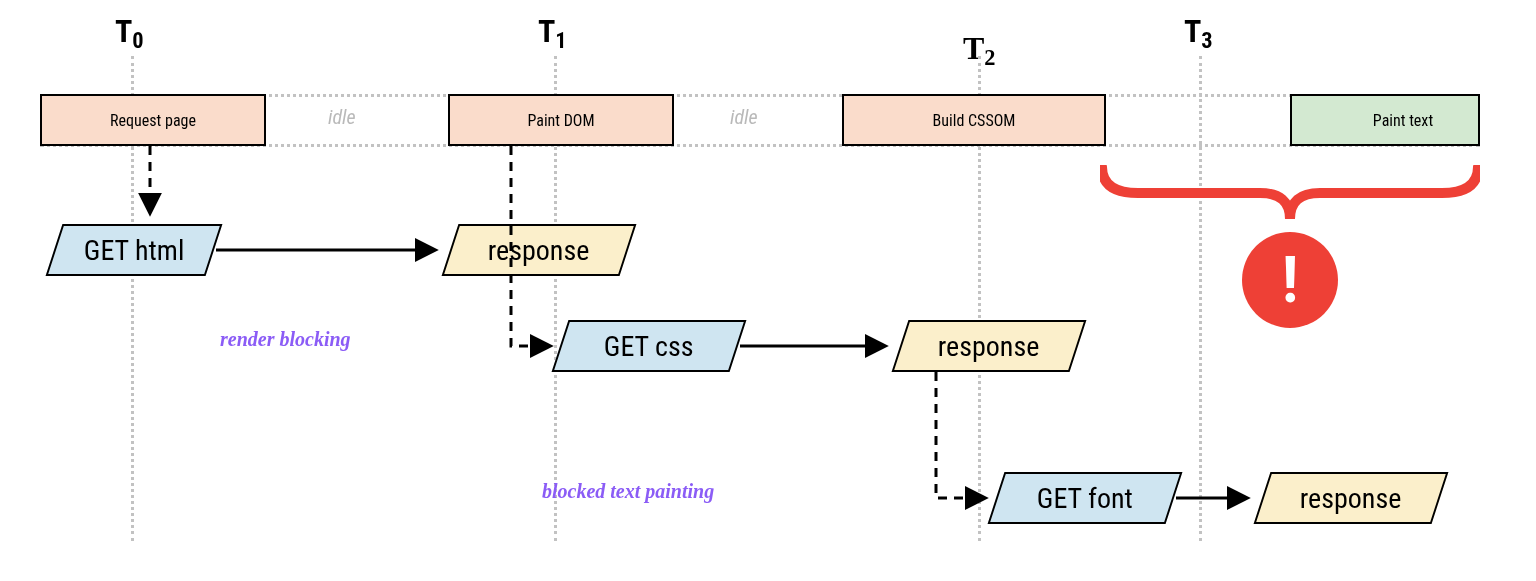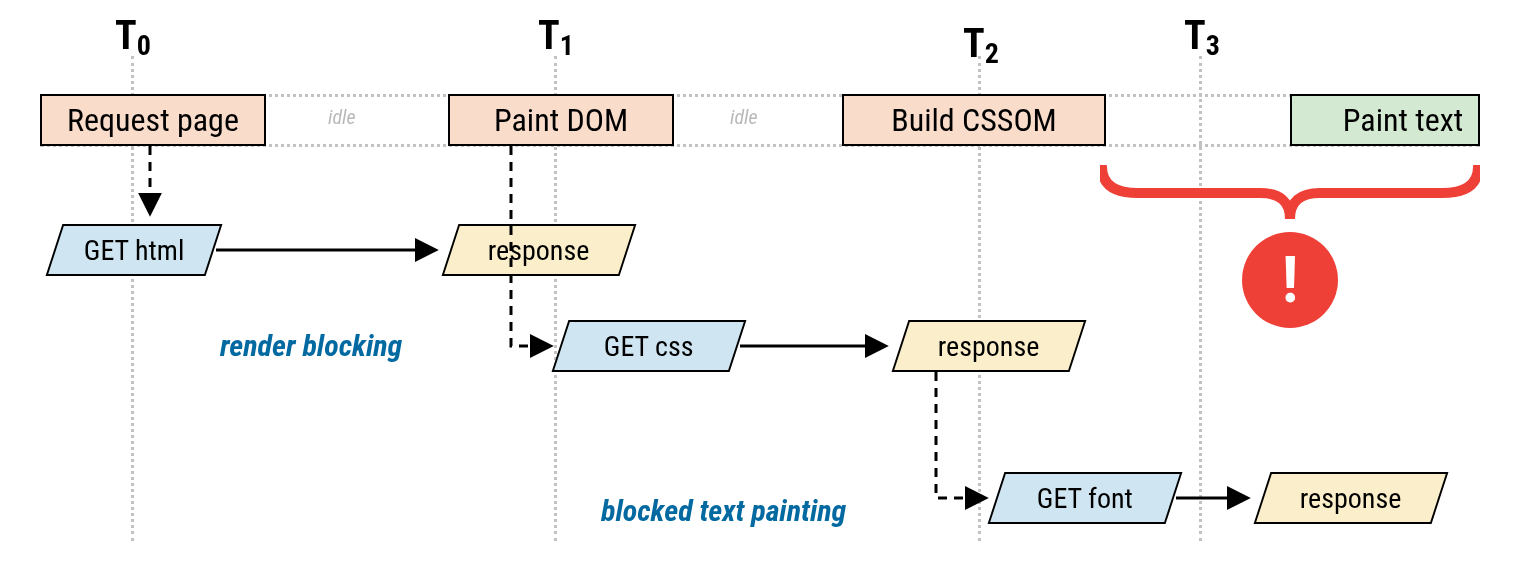--- a/index.html
+++ b/index.html
@@ -13,21 +13,21 @@
   }
   .stage {
     position: relative;
     width: 1536px;
     height: 581px;
   }
   .abs { position: absolute; }
 
   
   .time-label {
-    font-size: 40px;
+    font-size: 32px;
     font-weight: 700;
     color: #000;
     text-align: center;
   }
   .time-label sub {
     font-size: 0.7em;
     vertical-align: baseline;
     position: relative;
     top: 6px;
   }
@@ -38,21 +38,21 @@
     border-left: 3px dotted #c2c2c2;
   }
 
   
   .box {
     display: flex;
     align-items: center;
     justify-content: center;
     height: 52px;
     border: 2px solid #000;
-    font-size: 32px;
+    font-size: 16px;
     box-sizing: border-box;
   }
   .peach  { background: #fadccb; }
   .pink   { background: #f6cfd5; }
   .green  { background: #d3e9d1; }
   .blue   { background: #cfe5f1; }
   .yellow { background: #fbefcb; }
 
   
   .pbox {
@@ -69,24 +69,25 @@
 
   
   .idle {
     font-size: 20px;
     font-style: italic;
     color: #b9b9b9;
   }
 
   
   .anno {
-    font-size: 30px;
+    font-size: 20px;
     font-weight: 700;
     font-style: italic;
-    color: #0369a1;
+    color: #8b5cf6;
+    font-family: Liberation Serif, serif;
   }
 
   
   .hdots {
     height: 0;
     border-top: 3px dotted #c2c2c2;
   }
 
   
   .badge {
@@ -107,21 +108,21 @@
 <body>
 
 <div class="stage">
 
   <div class="abs time-label" style="left:115px; top:12px;">
     <span>T</span><sub>0</sub>
   </div>
   <div class="abs time-label" style="left:538px; top:12px;text-align:center;">
     <span>T</span><sub>1</sub>
   </div>
-  <div class="abs time-label" style="left:963px; top:20px;">
+  <div class="abs time-label" style="left:963px; top:30px;font-family:Liberation Serif, serif;">
     <span>T</span><sub>2</sub>
   </div>
   <div class="abs time-label" style="left:1184px; top:12px;">
     <span>T</span><sub>3</sub>
   </div>
 
   <div class="abs vline" style="left:131px; top:56px; height:485px;"></div>
   <div class="abs vline" style="left:554px; top:56px; height:485px;"></div>
   <div class="abs vline" style="left:978px; top:56px; height:485px;"></div>
   <div class="abs vline" style="left:1199px; top:56px; height:485px;"></div>
@@ -187,21 +188,21 @@
   <svg class="abs" style="left:740px; top:334px;" width="156" height="24">
     <line x1="0" y1="12" x2="144" y2="12" stroke="#000" stroke-width="3" marker-end="url(#ah)"></line>
   </svg>
   <div class="abs pbox yellow" style="left:900px; top:320px; width:178px;">
       <span>response</span>
     </div>
 
   <svg class="abs" style="left:924px; top:372px;" width="70" height="156">
     <polyline points="12,0 12,126 60,126" fill="none" stroke="#000" stroke-width="3" stroke-dasharray="9 7" marker-end="url(#ah)"></polyline>
   </svg>
-  <div class="abs anno" style="left:601px; top:480px;margin-top:13px;">blocked text painting</div>
+  <div class="abs anno" style="left:542px; top:480px;">blocked text painting</div>
 
   <div class="abs pbox blue" style="left:996px; top:472px; width:178px;">
       <span>GET font</span>
     </div>
   <svg class="abs" style="left:1176px; top:486px;" width="82" height="24">
     <line x1="0" y1="12" x2="70" y2="12" stroke="#000" stroke-width="3" marker-end="url(#ah)"></line>
   </svg>
   <div class="abs pbox yellow" style="left:1262px; top:472px; width:178px;">
       <span>response</span>
     </div>

